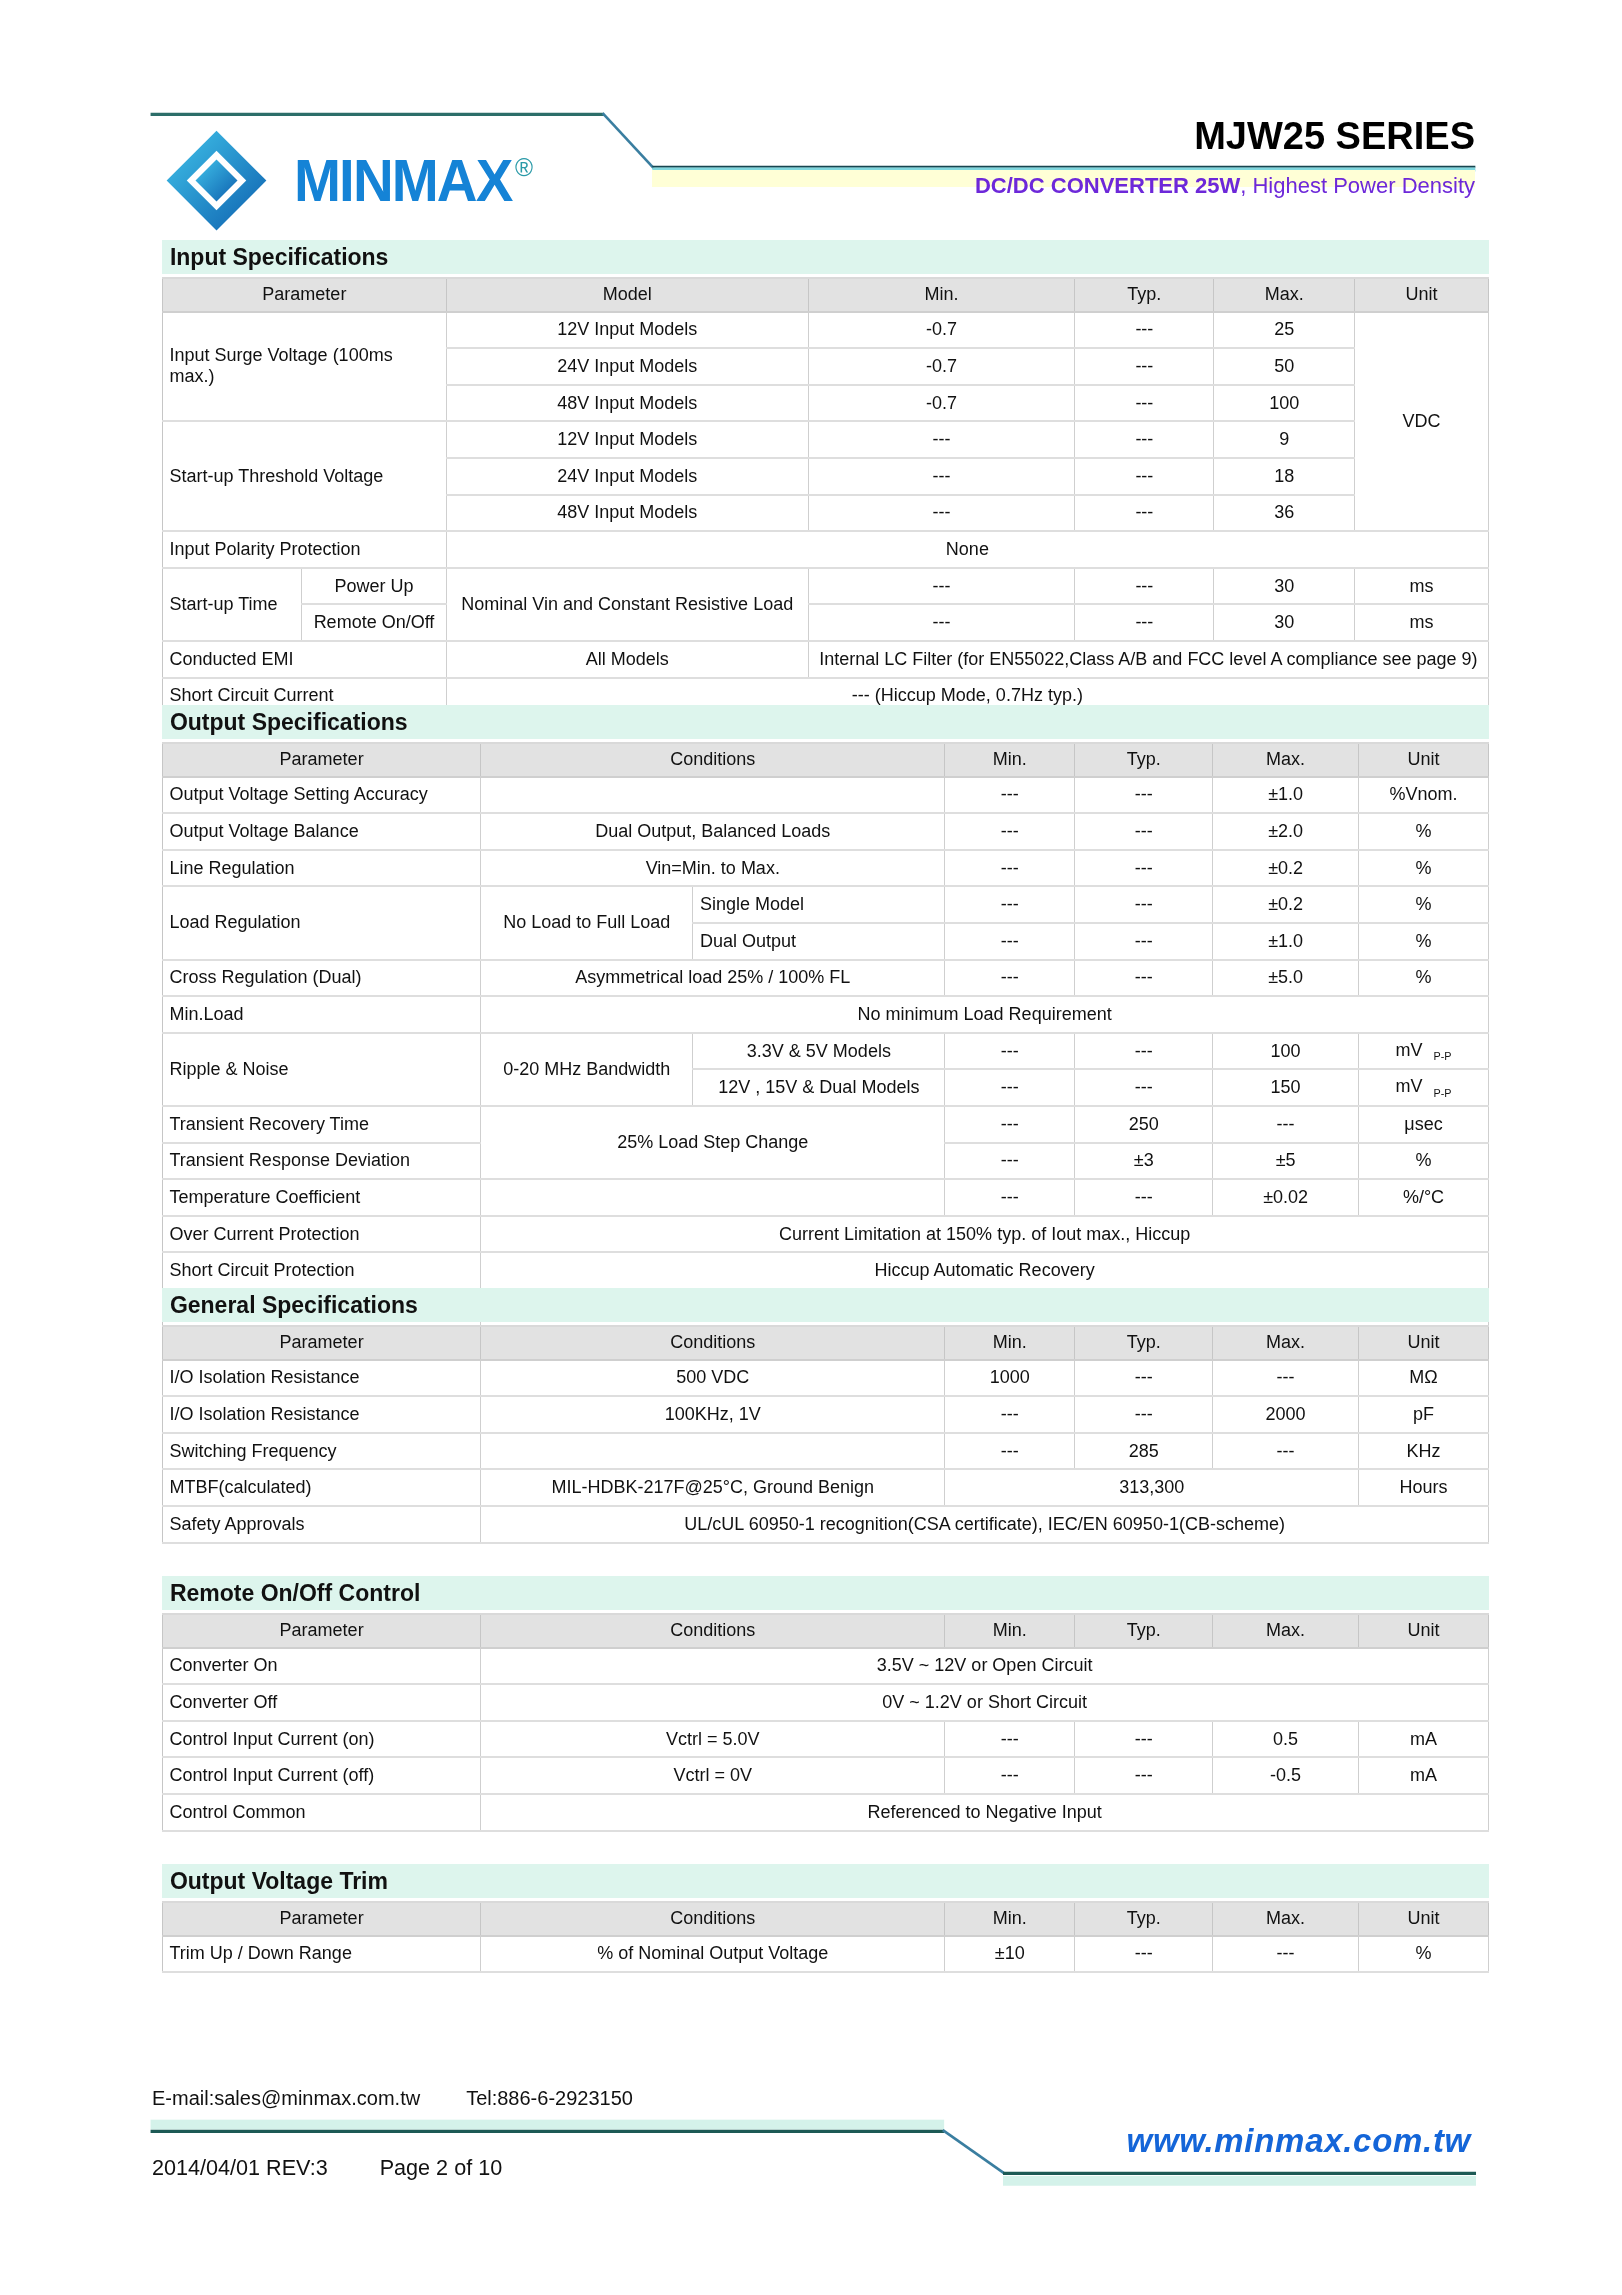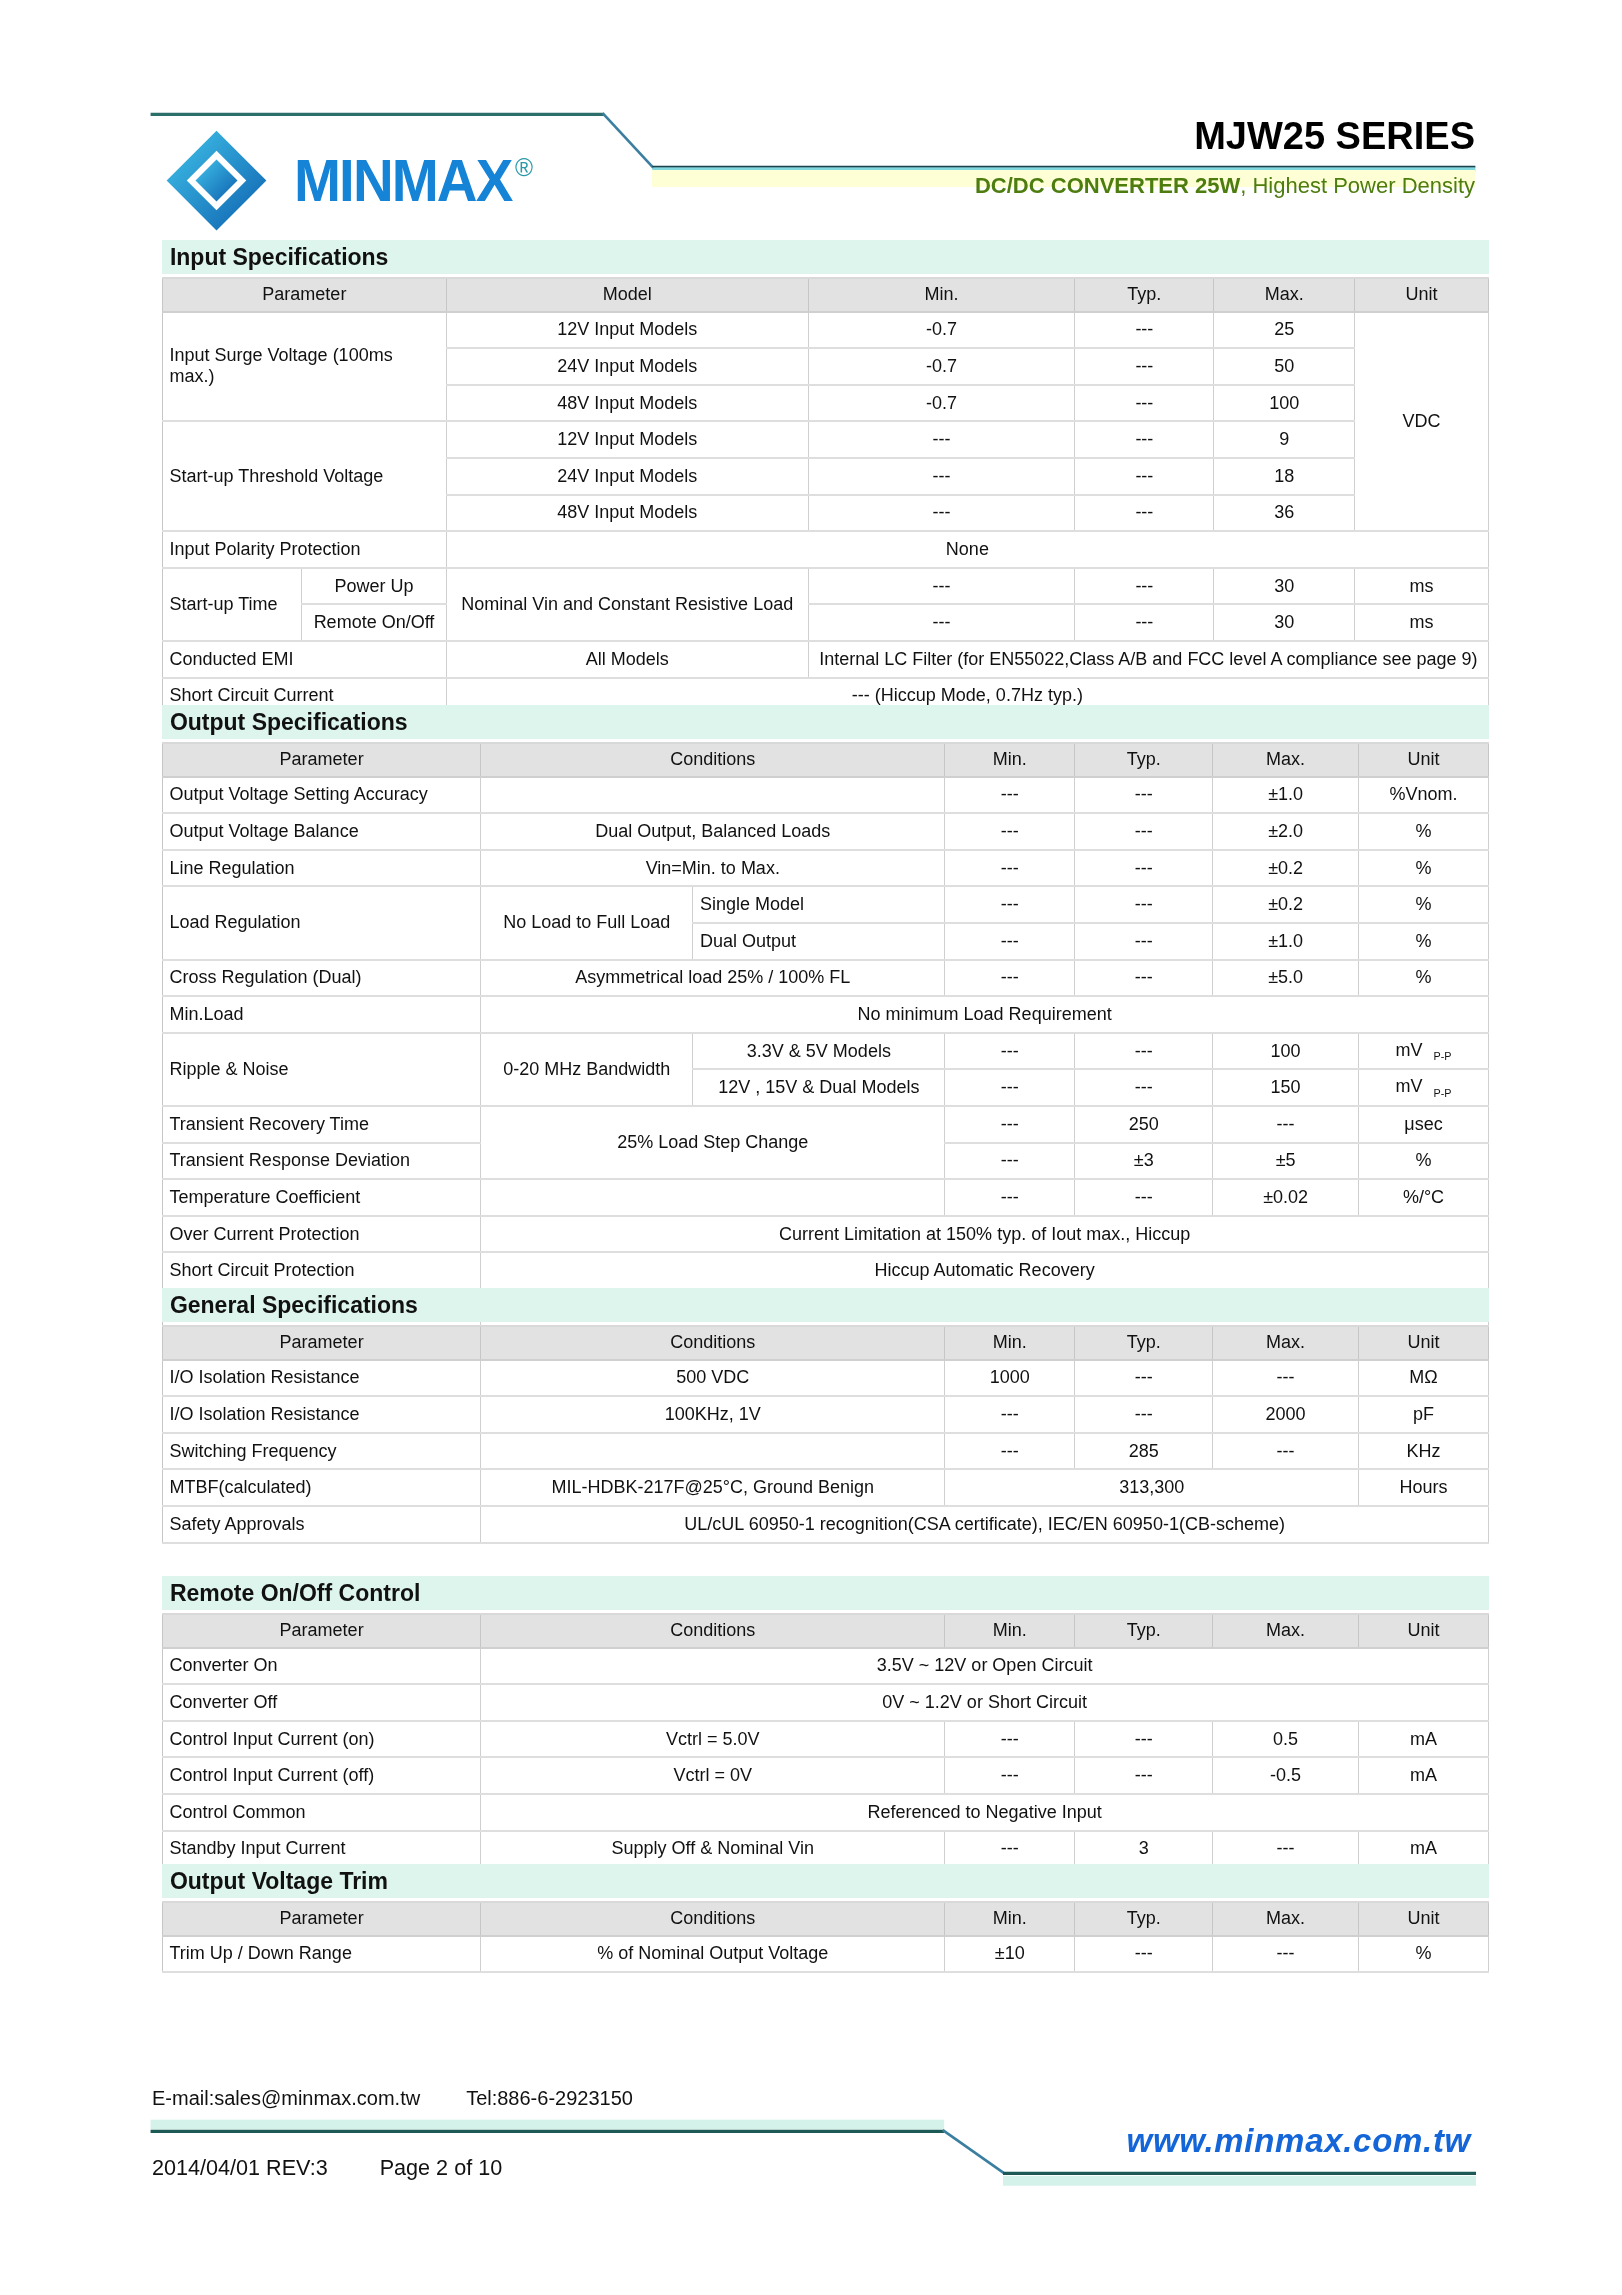--- a/index.html
+++ b/index.html
@@ -8,21 +8,21 @@
   
   .decor{position:absolute;left:0;top:0;width:1622px;height:2295px;pointer-events:none;}
   .logo{position:absolute;left:164px;top:128px;display:flex;align-items:center;}
   .logo svg{width:105px;height:105px;}
   .brand{font-size:60px;font-weight:bold;color:#1583d6;letter-spacing:-2px;
          margin-left:25px;transform:scaleX(.94);transform-origin:left center;}
   .rmark{font-size:26px;color:#2a9aa8;vertical-align:25px;font-weight:normal;margin-left:3.9px;}
   .series-title{position:absolute;right:147px;top:115px;font-size:38px;font-weight:bold;
                 letter-spacing:0;color:#000;}
   .yellow-strip{position:absolute;left:652px;top:170px;width:823px;height:17px;background:#ffffd6;}
-  .subtitle{position:absolute;right:147px;top:173px;font-size:22px;color:#4d7c0f;white-space:nowrap;}
+  .subtitle{position:absolute;right:147px;top:173px;font-size:22px;color:#6d28d9;white-space:nowrap;}
   .subtitle b{font-weight:bold;}
   
   #tables{position:absolute;left:149px;top:0;width:1327px;}
   section.spec{position:absolute;left:0;width:100%;margin-left:13px;}
   section.spec:nth-of-type(1){top:240px;}
   section.spec:nth-of-type(2){top:705px;}
   section.spec:nth-of-type(3){top:1288px;}
   section.spec:nth-of-type(4){top:1576px;}
   section.spec:nth-of-type(5){top:1864px;}
   .sec-title{height:34px;line-height:34px;background:#ddf5ed;font-size:23px;font-weight:bold;
@@ -409,28 +409,20 @@
               <td colspan="2">Vctrl = 0V</td>
               <td>---</td>
               <td>---</td>
               <td>-0.5</td>
               <td>mA</td>
             </tr>
             <tr>
               <td class="al">Control Common</td>
               <td colspan="6">Referenced to Negative Input</td>
             </tr>
-            <tr>
-              <td class="al">Standby Input Current</td>
-              <td colspan="2">Supply Off &amp; Nominal Vin</td>
-              <td>---</td>
-              <td>3</td>
-              <td>---</td>
-              <td>mA</td>
-            </tr>
           </tbody>
         </table>
       </section>
       <section class="spec">
         <div class="sec-title">Output Voltage Trim</div>
         <table class="spec-table">
           <colgroup>
             <col style="width: 24%;">
             <col style="width: 16%;">
             <col style="width: 19%;">

